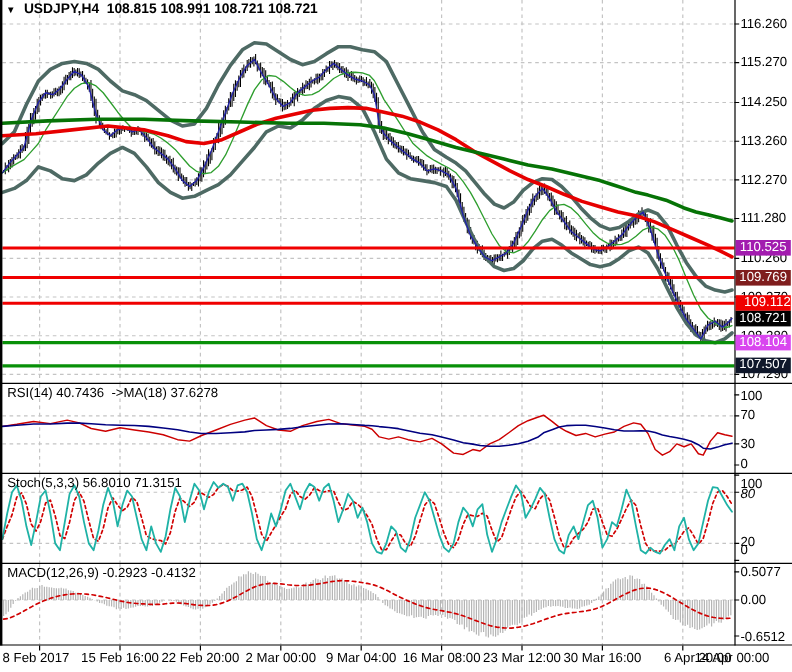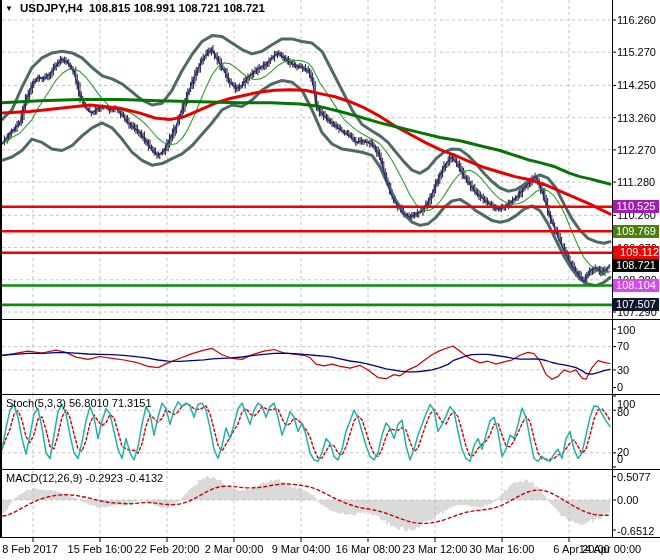--- a/index.html
+++ b/index.html
@@ -94,46 +94,47 @@
       <path d="M3.0 516.0L6.0 515.5L9.0 514.6L12.0 513.3L15.0 511.8L18.0 510.3L21.0 508.6L24.0 507.0L27.0 505.3L30.0 503.7L33.0 502.3L36.0 500.9L39.0 499.7L42.0 498.6L45.0 497.7L48.0 496.9L51.0 496.2L54.0 495.7L57.0 495.2L60.0 495.0L63.0 494.8L66.0 494.8L69.0 494.9L72.0 495.1L75.0 495.4L78.0 495.8L81.0 496.4L84.0 497.0L87.0 497.6L90.0 498.3L93.0 499.1L96.0 499.8L99.0 500.6L102.0 501.2L105.0 501.8L108.0 502.3L111.0 502.6L114.0 502.9L117.0 503.1L120.0 503.3L123.0 503.5L126.0 503.7L129.0 503.7L132.0 503.7L135.0 503.5L138.0 503.1L141.0 502.8L144.0 502.6L147.0 502.5L150.0 502.6L153.0 502.8L156.0 503.1L159.0 503.5L162.0 504.0L165.0 504.3L168.0 504.5L171.0 504.7L174.0 504.6L177.0 504.4L180.0 503.9L183.0 503.2L186.0 502.2L189.0 501.1L192.0 499.7L195.0 498.2L198.0 496.6L201.0 494.9L204.0 493.2L207.0 491.6L210.0 490.1L213.0 488.8L216.0 487.8L219.0 487.0L222.0 486.5L225.0 486.2L228.0 486.1L231.0 486.3L234.0 486.6L237.0 486.9L240.0 487.3L243.0 487.6L246.0 487.8L249.0 487.9L252.0 487.9L255.0 487.8L258.0 487.6L261.0 487.2L264.0 486.8L267.0 486.3L270.0 485.8L273.0 485.2L276.0 484.7L279.0 484.3L282.0 484.0L285.0 483.9L288.0 484.0L291.0 484.1L294.0 484.4L297.0 484.8L300.0 485.2L303.0 485.7L306.0 486.2L309.0 486.8L312.0 487.6L315.0 488.6L318.0 489.9L321.0 491.3L324.0 492.8L327.0 494.4L330.0 496.0L333.0 497.5L336.0 498.9L339.0 500.3L342.0 501.6L345.0 502.8L348.0 504.0L351.0 505.0L354.0 506.0L357.0 506.8L360.0 507.5L363.0 508.1L366.0 508.6L369.0 509.1L372.0 509.7L375.0 510.2L378.0 510.9L381.0 511.7L384.0 512.6L387.0 513.6L390.0 514.7L393.0 515.8L396.0 517.0L399.0 518.1L402.0 519.2L405.0 520.2L408.0 521.2L411.0 522.0L414.0 522.6L417.0 523.0L420.0 523.3L423.0 523.4L426.0 523.4L429.0 523.1L432.0 522.7L435.0 522.2L438.0 521.5L441.0 520.7L444.0 519.8L447.0 518.8L450.0 517.7L453.0 516.6L456.0 515.5L459.0 514.5L462.0 513.5L465.0 512.6L468.0 511.9L471.0 511.4L474.0 510.9L477.0 510.5L480.0 510.2L483.0 509.8L486.0 509.5L489.0 509.0L492.0 508.4L495.0 507.7L498.0 506.7L501.0 505.6L504.0 504.2L507.0 502.7L510.0 501.1L513.0 499.4L516.0 497.7L519.0 496.1L522.0 494.6L525.0 493.2L528.0 492.0L531.0 491.1L534.0 490.4L537.0 490.1L540.0 490.1L543.0 490.5L546.0 491.2L549.0 492.2L552.0 493.5L555.0 495.0L558.0 496.6L561.0 498.4L564.0 500.3L567.0 502.1L570.0 503.9L573.0 505.7L576.0 507.4L579.0 508.9L582.0 510.4L585.0 511.7L588.0 512.8L591.0 513.7L594.0 514.4L597.0 514.9L600.0 515.2L603.0 515.3L606.0 515.3L609.0 515.2" stroke="#d00000" stroke-width="1.4" fill="none" stroke-linejoin="round" stroke-linecap="round" stroke-dasharray="3 3"></path>
       <path d="M1 0V538" stroke="#000" stroke-width="2"></path>
       <path d="M612.5 0V538" stroke="#000" stroke-width="1"></path>
       <path d="M0 319.5H660" stroke="#000" stroke-width="1"></path>
       <path d="M0 394.5H660" stroke="#000" stroke-width="1"></path>
       <path d="M0 469.5H660" stroke="#000" stroke-width="1"></path>
       <path d="M0 537.5H660" stroke="#000" stroke-width="1"></path>
       <path d="M612 20.0h4M612 52.2h4M612 85.4h4M612 117.7h4M612 149.9h4M612 182.1h4M612 215.3h4M612 247.5h4M612 279.8h4M612 312.0h4M612 329.0h4M612 346.6h4M612 369.9h4M612 387.5h4M612 396.0h4M612 410.2h4M612 452.8h4M612 467.0h4M612 476.6h4M612 500.0h4M612 530.0h4M33 538v4M100 538v4M167 538v4M234 538v4M301 538v4M368 538v4M435 538v4M502 538v4M569 538v4" stroke="#000" stroke-width="1" fill="none"></path>
     </svg>
   <div class="ttl"><span class="arr">▼</span><span>USDJPY,H4  108.815 108.991 108.721 108.721</span></div>
+  <div class="ind" style="top:322px">RSI(14) 40.7436  -&gt;MA(18) 37.6278</div>
   <div class="ind" style="top:397px">Stoch(5,3,3) 56.8010 71.3151</div>
   <div class="ind" style="top:472px">MACD(12,26,9) -0.2923 -0.4132</div>
   <div id="labels">
       <div class="axlbl" style="top: 14px;">116.260</div>
       <div class="axlbl" style="top: 46.2275px;">115.270</div>
       <div class="axlbl" style="top: 79.4315px;">114.250</div>
       <div class="axlbl" style="top: 111.659px;">113.260</div>
       <div class="axlbl" style="top: 143.886px;">112.270</div>
       <div class="axlbl" style="top: 176.114px;">111.280</div>
       <div class="axlbl" style="top: 209.318px;">110.260</div>
       <div class="axlbl" style="top: 241.545px;">109.270</div>
       <div class="axlbl" style="top: 273.773px;">108.280</div>
       <div class="axlbl" style="top: 306px;">107.290</div>
       <div class="sclbl" style="top: 324px;">100</div>
       <div class="sclbl" style="top: 340px;">70</div>
       <div class="sclbl" style="top: 364px;">30</div>
       <div class="sclbl" style="top: 381px;">0</div>
       <div class="sclbl" style="top: 398px;">100</div>
-      <div class="sclbl" style="top: 406px;">80</div>
+      <div class="sclbl" style="top: 406px; font-style: italic;">80</div>
       <div class="sclbl" style="top: 446px;">20</div>
       <div class="sclbl" style="top: 453px;">0</div>
       <div class="sclbl" style="top: 471px;">0.5077</div>
       <div class="sclbl" style="top: 494px;">0.00</div>
       <div class="sclbl" style="top: 525px;">-0.6512</div>
       <div class="badge" style="top: 200.191px; background: #a21caf;">110.525</div>
-      <div class="badge" style="top: 224.802px; background: #4d7c0f;">109.769</div>
+      <div class="badge" style="top: 224.802px; background: #7f1d1d;">109.769</div>
       <div class="badge" style="top: 246.189px; background: rgb(240, 0, 0); text-align: right;">109.112</div>
       <div class="badge" style="top: 258.917px; background: rgb(0, 0, 0);">108.721</div>
       <div class="badge" style="top: 279.002px; background: #d946ef;">108.104</div>
       <div class="badge" style="top: 298.436px; background: #0f172a;">107.507</div>
       <div class="dlbl" style="left: 30px;">8 Feb 2017</div>
       <div class="dlbl" style="left: 100px;">15 Feb 16:00</div>
       <div class="dlbl" style="left: 167px;">22 Feb 20:00</div>
       <div class="dlbl" style="left: 234px;">2 Mar 00:00</div>
       <div class="dlbl" style="left: 301px;">9 Mar 04:00</div>
       <div class="dlbl" style="left: 368px;">16 Mar 08:00</div>

